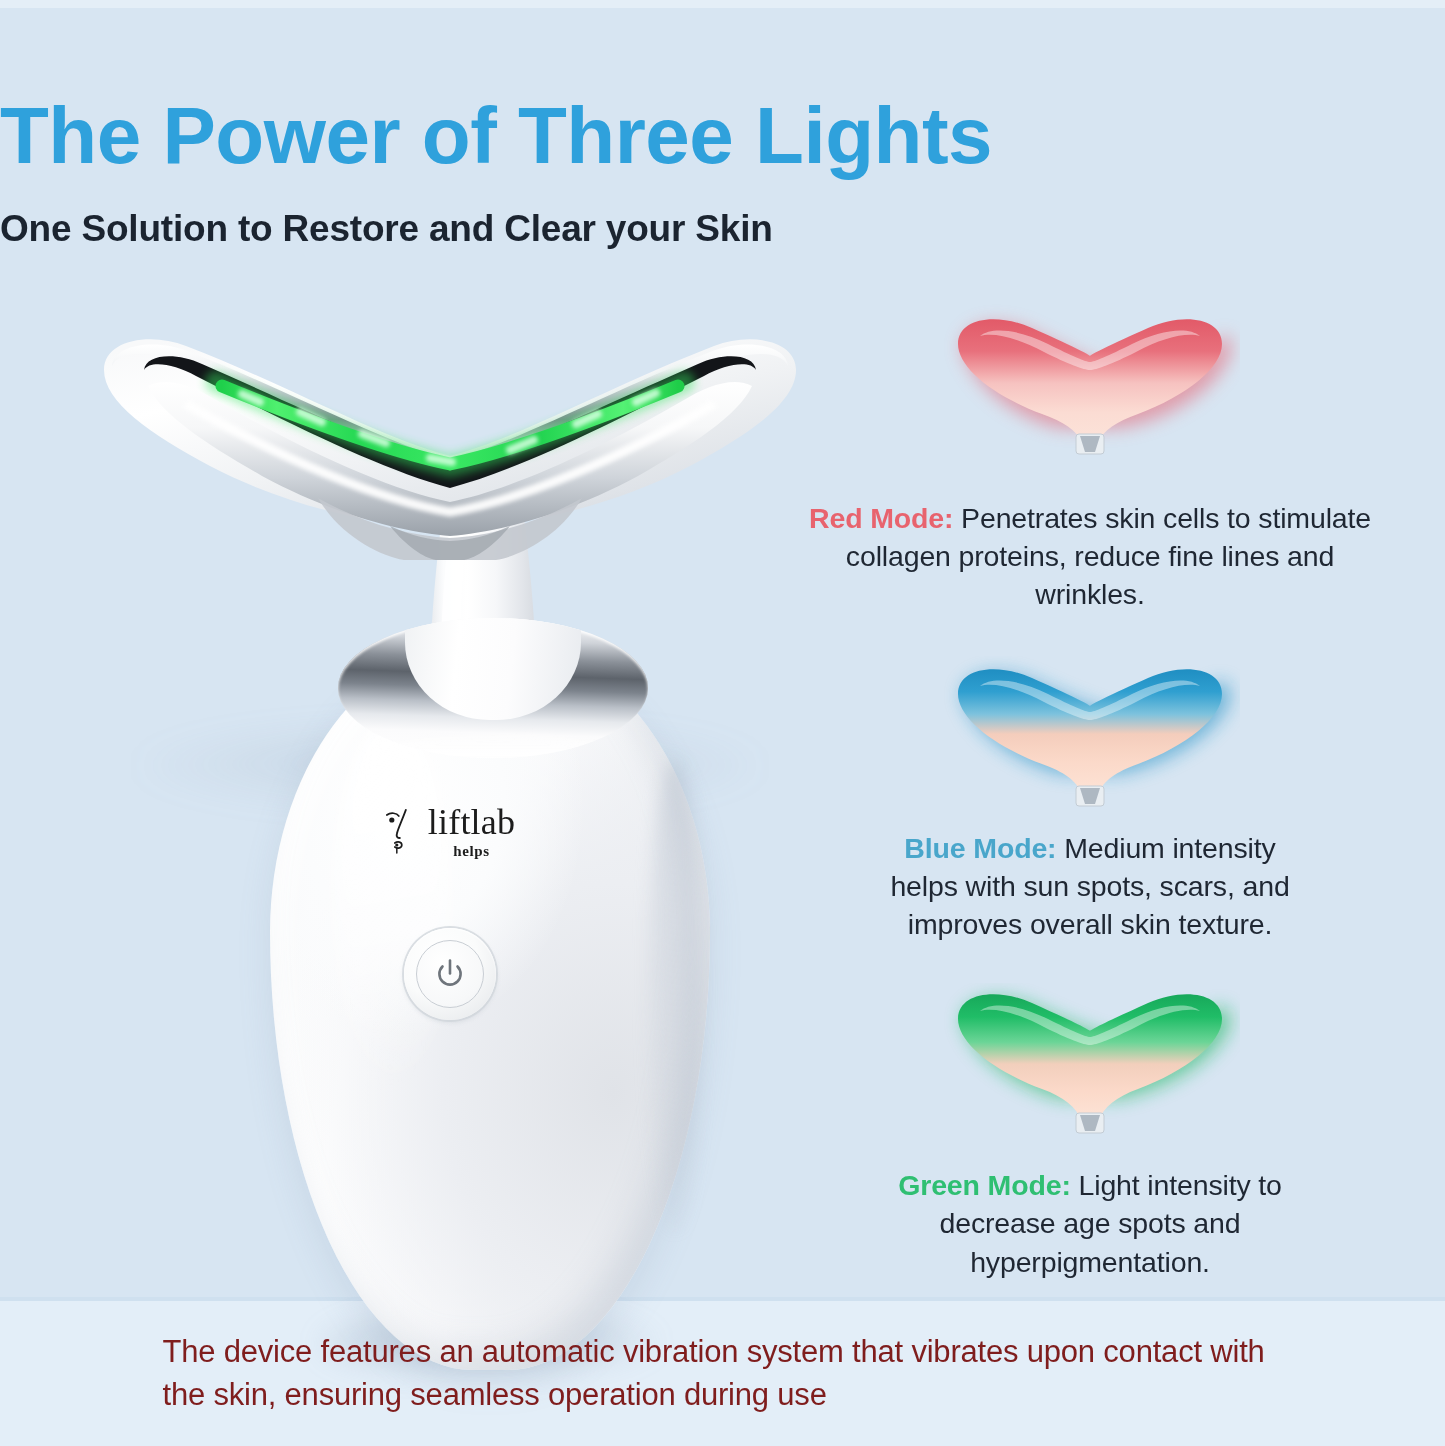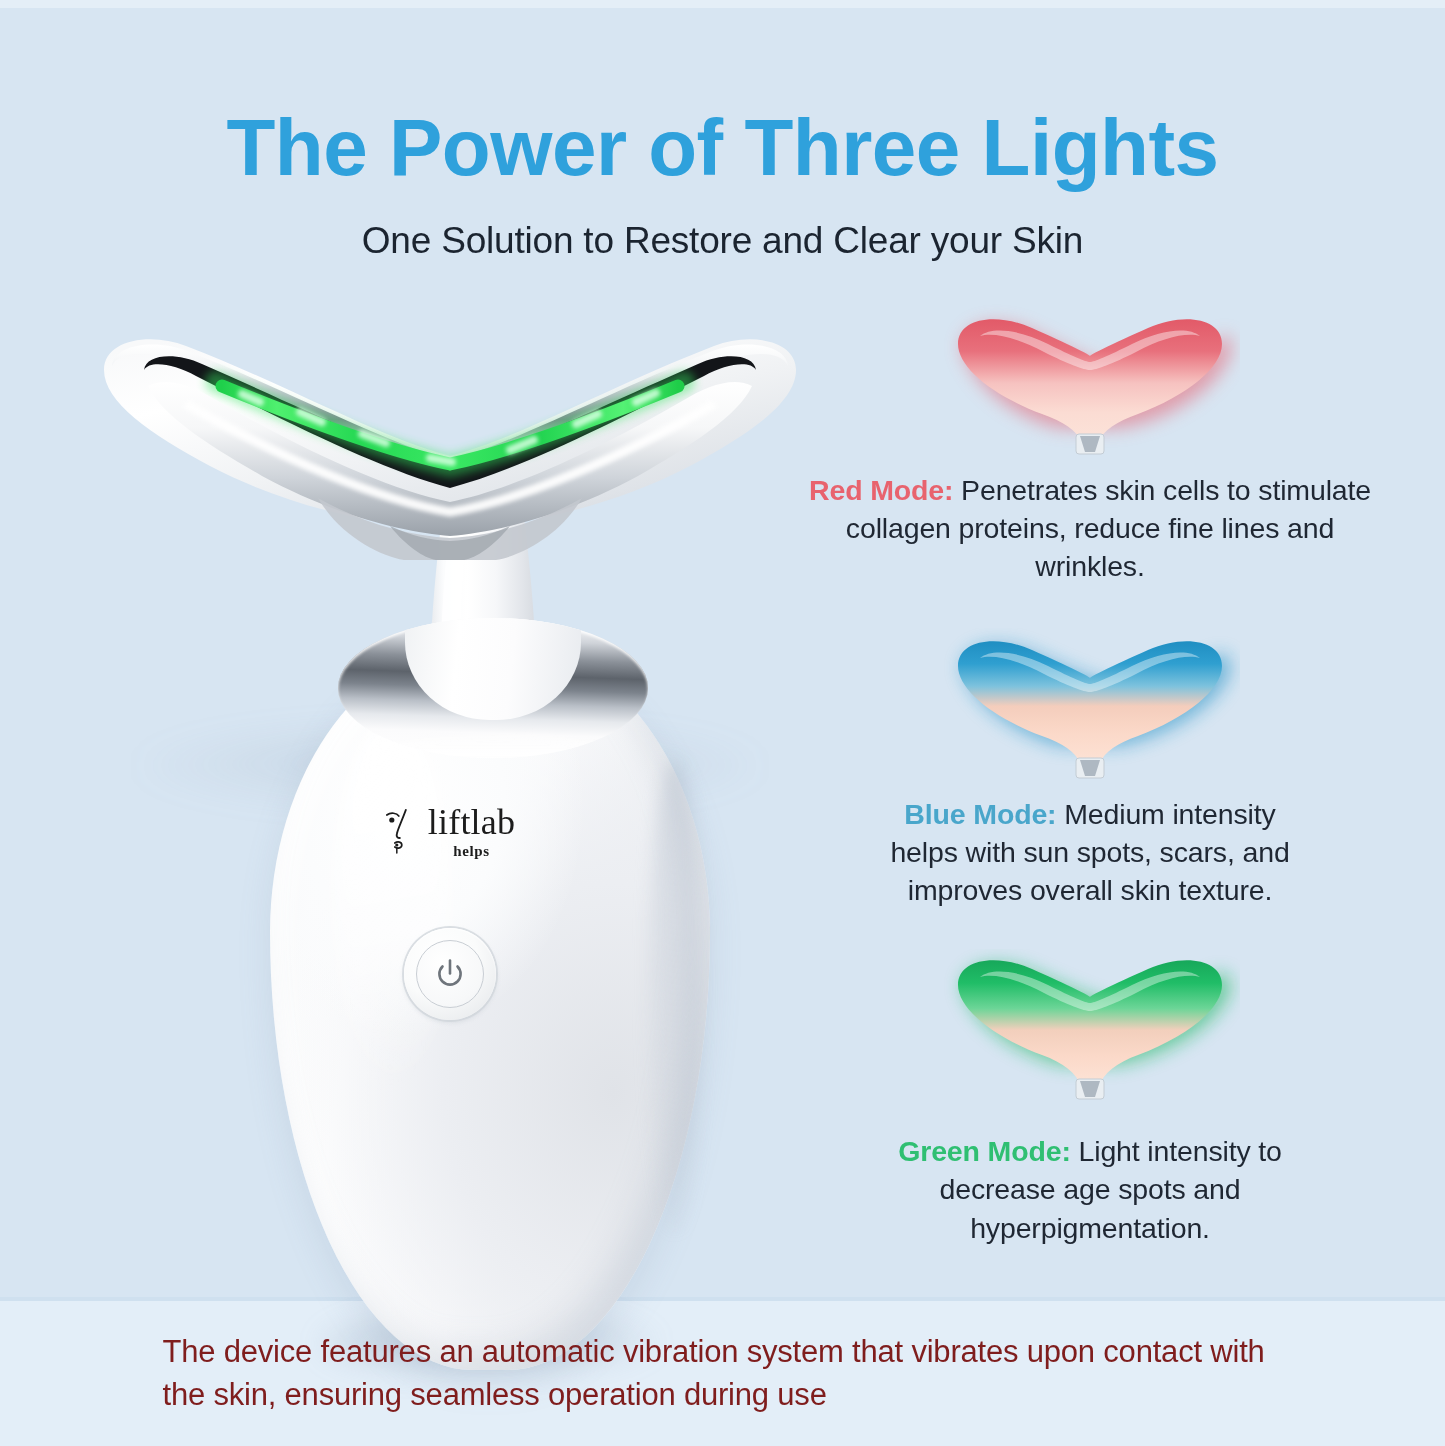--- a/index.html
+++ b/index.html
@@ -39,37 +39,36 @@
     position: absolute;
     left: 0; right: 0;
     bottom: 145px;
     height: 4px;
     background: #cfe0ef;
   }
 
   
   .header {
     position: absolute;
-    top: 12px; left: 0; right: 0;
+    top: 0; left: 0; right: 0;
     padding-top: 96px;
-    text-align: center;
     z-index: 5;
   }
   .main-title {
     font-size: 80px;
     font-weight: 700;
     letter-spacing: -0.5px;
     color: #2fa1dc;
     line-height: 1.0;
     font-family: "Liberation Sans", sans-serif;
   }
   .sub-title {
     margin-top: 32px;
     font-size: 37px;
-    font-weight: 400;
+    font-weight: 700;
     color: #1b2430;
     letter-spacing: -0.2px;
     font-family: "Liberation Sans", sans-serif;
   }
 
   
   .device-stage {
     position: absolute;
     left: 70px;
     top: 300px;
@@ -298,23 +297,23 @@
   }
   .mode-label.red   { color: #e8636e; }
   .mode-label.blue  { color: #49a6cb; }
   .mode-label.green { color: #2fbf72; }
 
   .mode-r .mode-text { padding: 0 10px; }
   .mode-b .mode-text { padding: 0 78px; }
   .mode-g .mode-text { padding: 0 60px; }
 
   .mode-r { margin-top: 4px; }
-  .mode-r .mode-text { margin-top: 12px; }
+  .mode-r .mode-text { margin-top: 40px; }
   .mode-b { margin-top: 42px; }
-  .mode-b .mode-text { margin-top: 12px; }
+  .mode-b .mode-text { margin-top: 18px; }
   .mode-g { margin-top: 40px; }
   .mode-g .mode-text { margin-top: 28px; }
 
   
   .footer {
     position: absolute;
     left: 0; right: 0;
     bottom: 0;
     height: 145px;
     display: flex;

